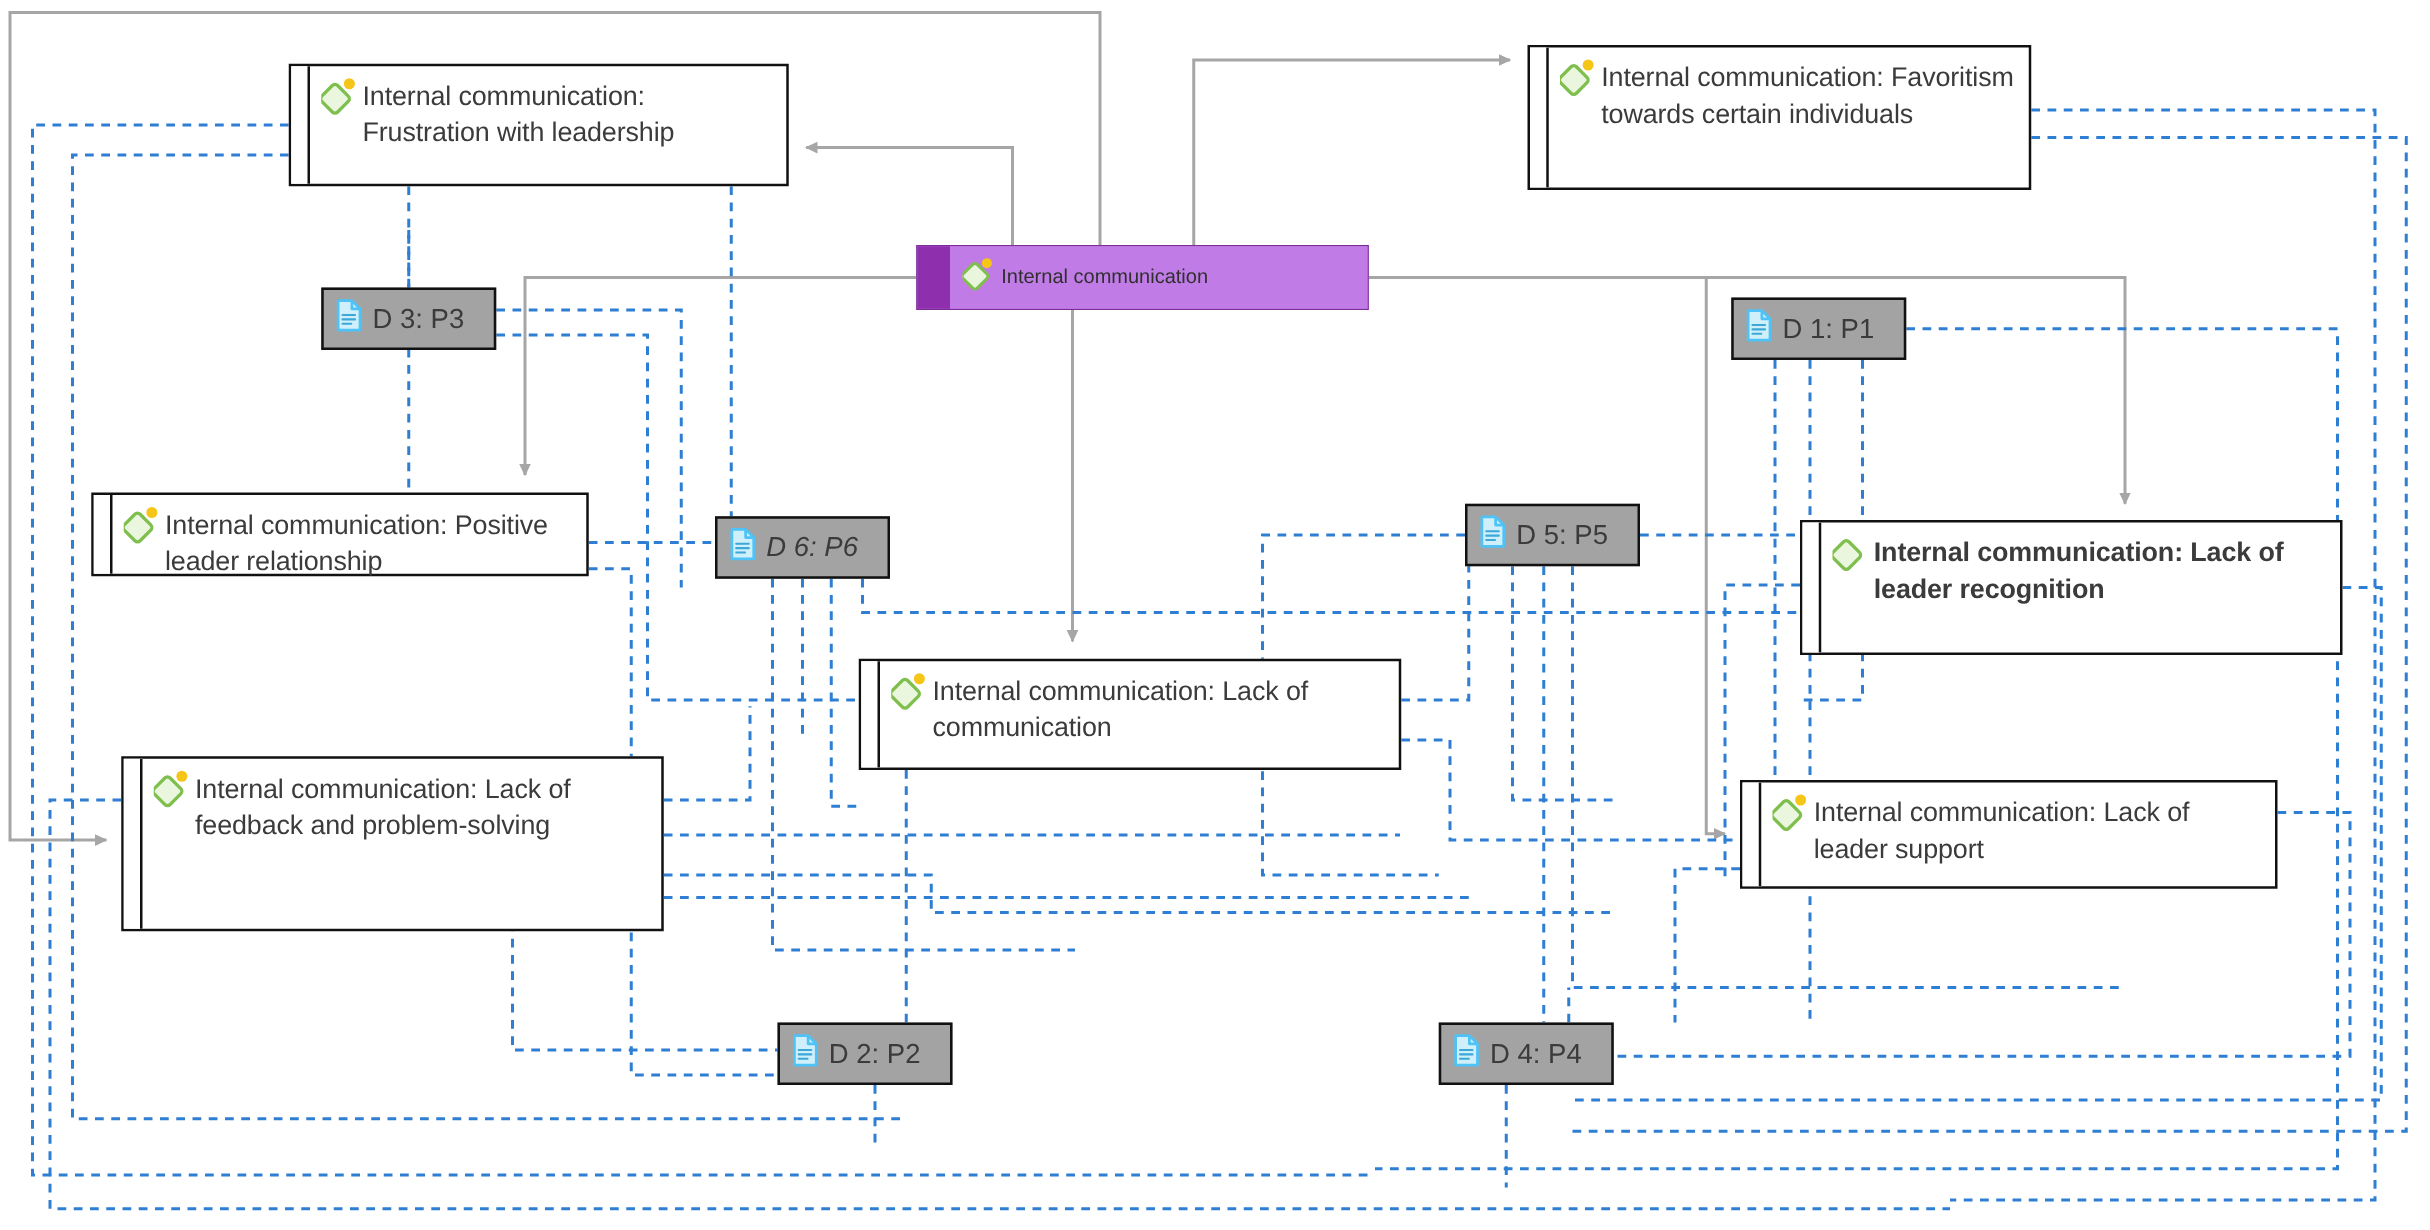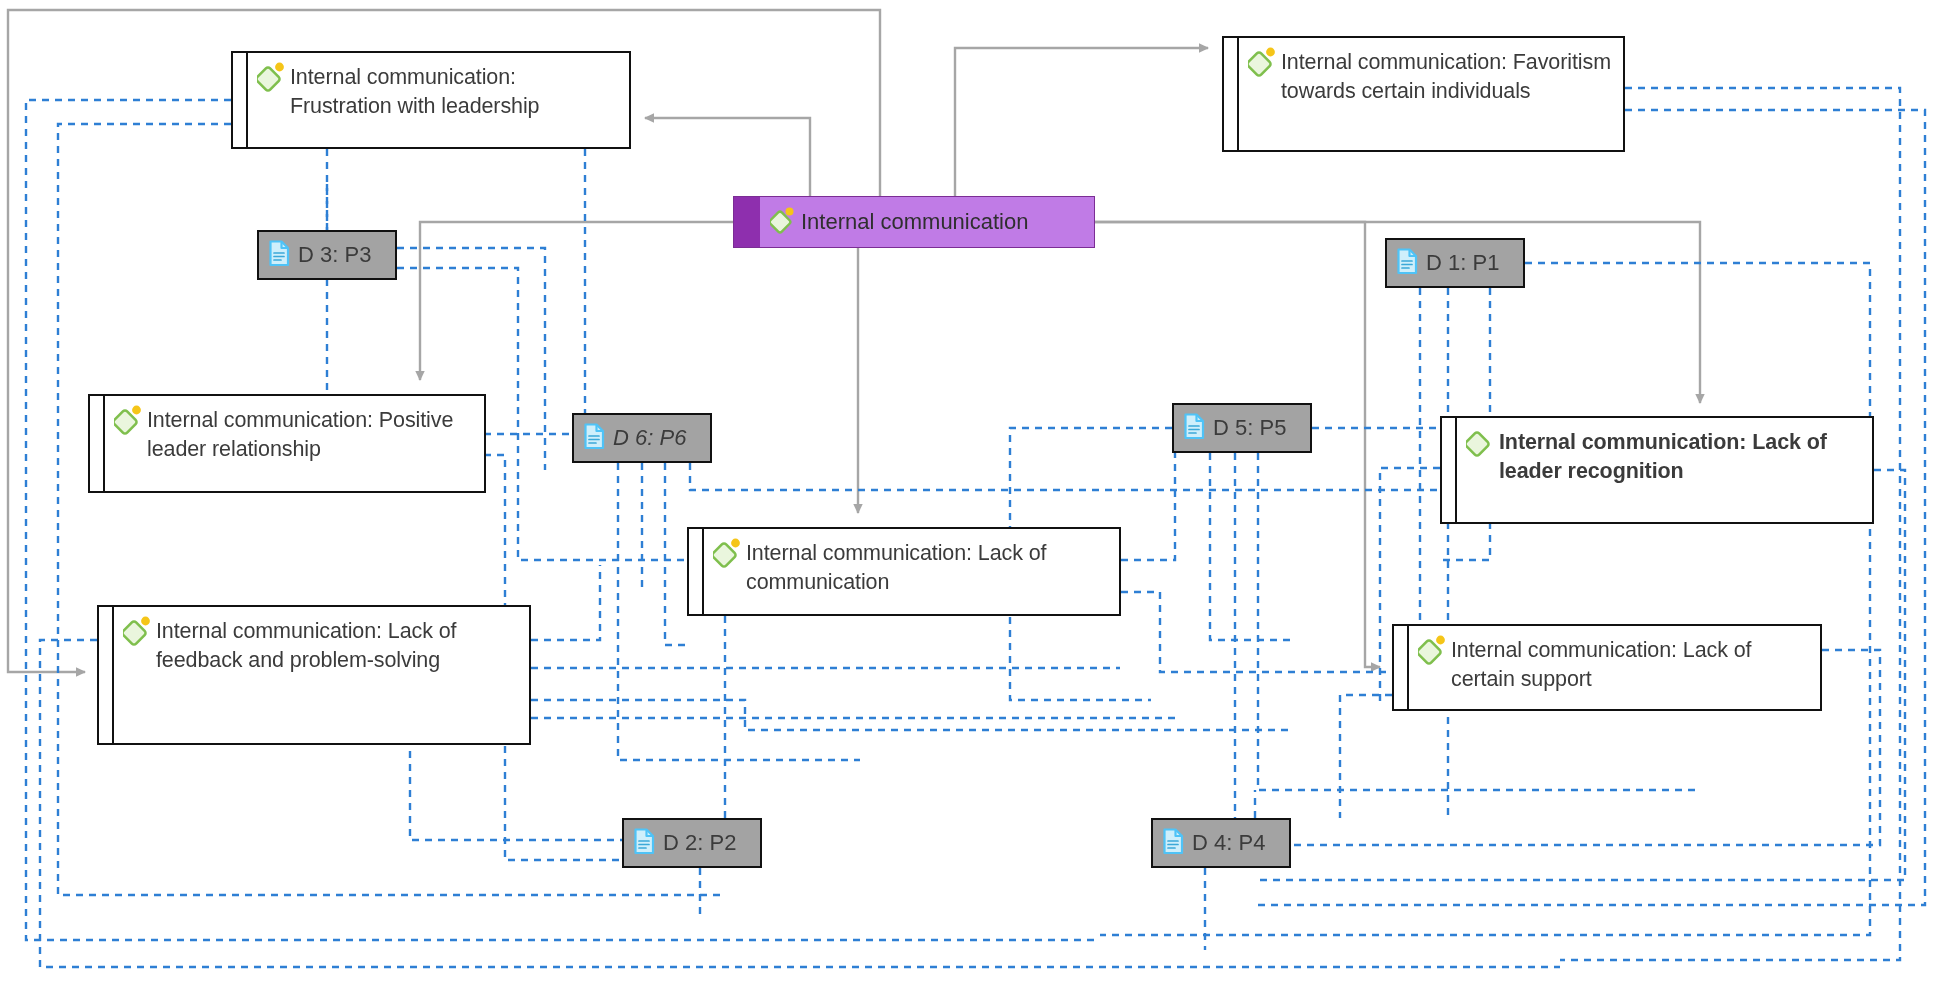--- a/index.html
+++ b/index.html
@@ -58,21 +58,21 @@
     width:26px;flex:0 0 26px;
     background:#8E2FAE;
   }
   .root-body{
     flex:1 1 auto;
     display:flex;align-items:center;gap:6px;
     padding:0 10px 0 10px;
     background:#C07BE6;
   }
   .root-label{
-    font-size:22px;color:#2f2f2f;line-height:1;
+    font-size:16px;color:#2f2f2f;line-height:1;
   }
 
   
   .doc-node{
     position:absolute;
     box-sizing:border-box;
     background:#a3a3a3;
     border:2.5px solid #111111;
     display:flex;align-items:center;
     gap:7px;
@@ -207,21 +207,21 @@
           <g transform="translate(1,7) rotate(45 10 10)">
             <rect x="1" y="1" width="18" height="18" rx="3" fill="#EAF6DD" stroke="#7FBF4D" stroke-width="2.6"></rect>
           </g>
           <circle cx="22.5" cy="5" r="4.4" fill="#F5C518"></circle>
         </svg>
       </span>
       <span class="node-label">Internal communication: Favoritism towards certain individuals</span>
     </div>
   </div>
 
-  <div class="node" style="left:73px;top:394px;width:398px;height:99px;margin-left:15px;">
+  <div class="node" style="left:73px;top:394px;width:398px;height:67px;">
     <div class="gutter"></div>
     <div class="node-body">
       <span class="ico">
         <svg width="29" height="31" viewBox="0 0 29 31">
           <g transform="translate(1,7) rotate(45 10 10)">
             <rect x="1" y="1" width="18" height="18" rx="3" fill="#EAF6DD" stroke="#7FBF4D" stroke-width="2.6"></rect>
           </g>
           <circle cx="22.5" cy="5" r="4.4" fill="#F5C518"></circle>
         </svg>
       </span>
@@ -262,21 +262,21 @@
     <div class="gutter"></div>
     <div class="node-body">
       <span class="ico">
         <svg width="29" height="31" viewBox="0 0 29 31">
           <g transform="translate(1,7) rotate(45 10 10)">
             <rect x="1" y="1" width="18" height="18" rx="3" fill="#EAF6DD" stroke="#7FBF4D" stroke-width="2.6"></rect>
           </g>
           <circle cx="22.5" cy="5" r="4.4" fill="#F5C518"></circle>
         </svg>
       </span>
-      <span class="node-label">Internal communication: Lack of certain support</span>
+      <span class="node-label">Internal communication: Lack of leader support</span>
     </div>
   </div>
 
   <div class="node" style="left:97px;top:605px;width:434px;height:140px;">
     <div class="gutter"></div>
     <div class="node-body">
       <span class="ico">
         <svg width="29" height="31" viewBox="0 0 29 31">
           <g transform="translate(1,7) rotate(45 10 10)">
             <rect x="1" y="1" width="18" height="18" rx="3" fill="#EAF6DD" stroke="#7FBF4D" stroke-width="2.6"></rect>

